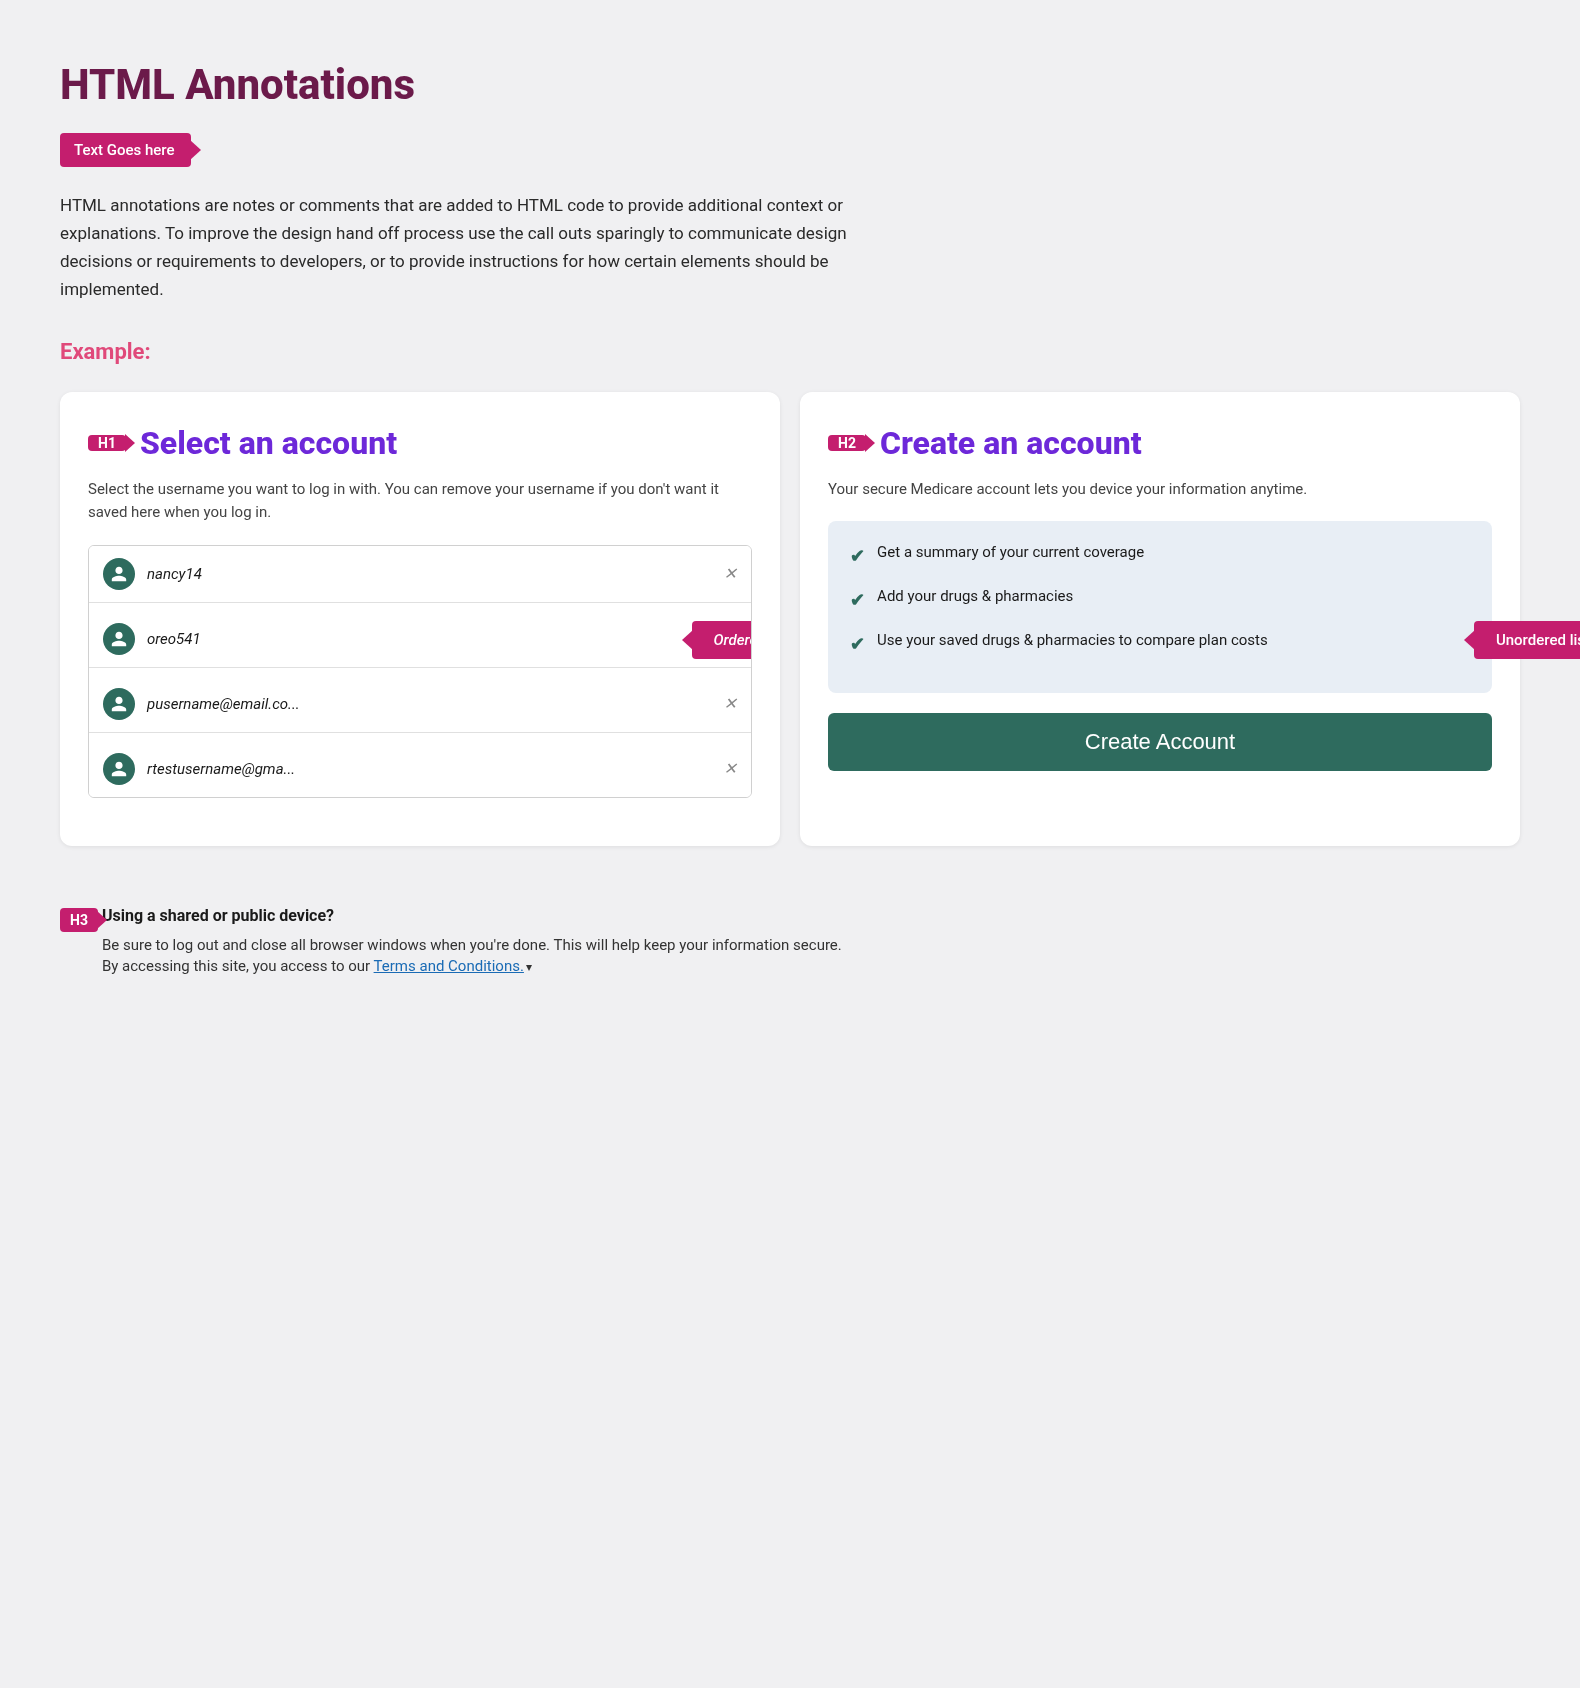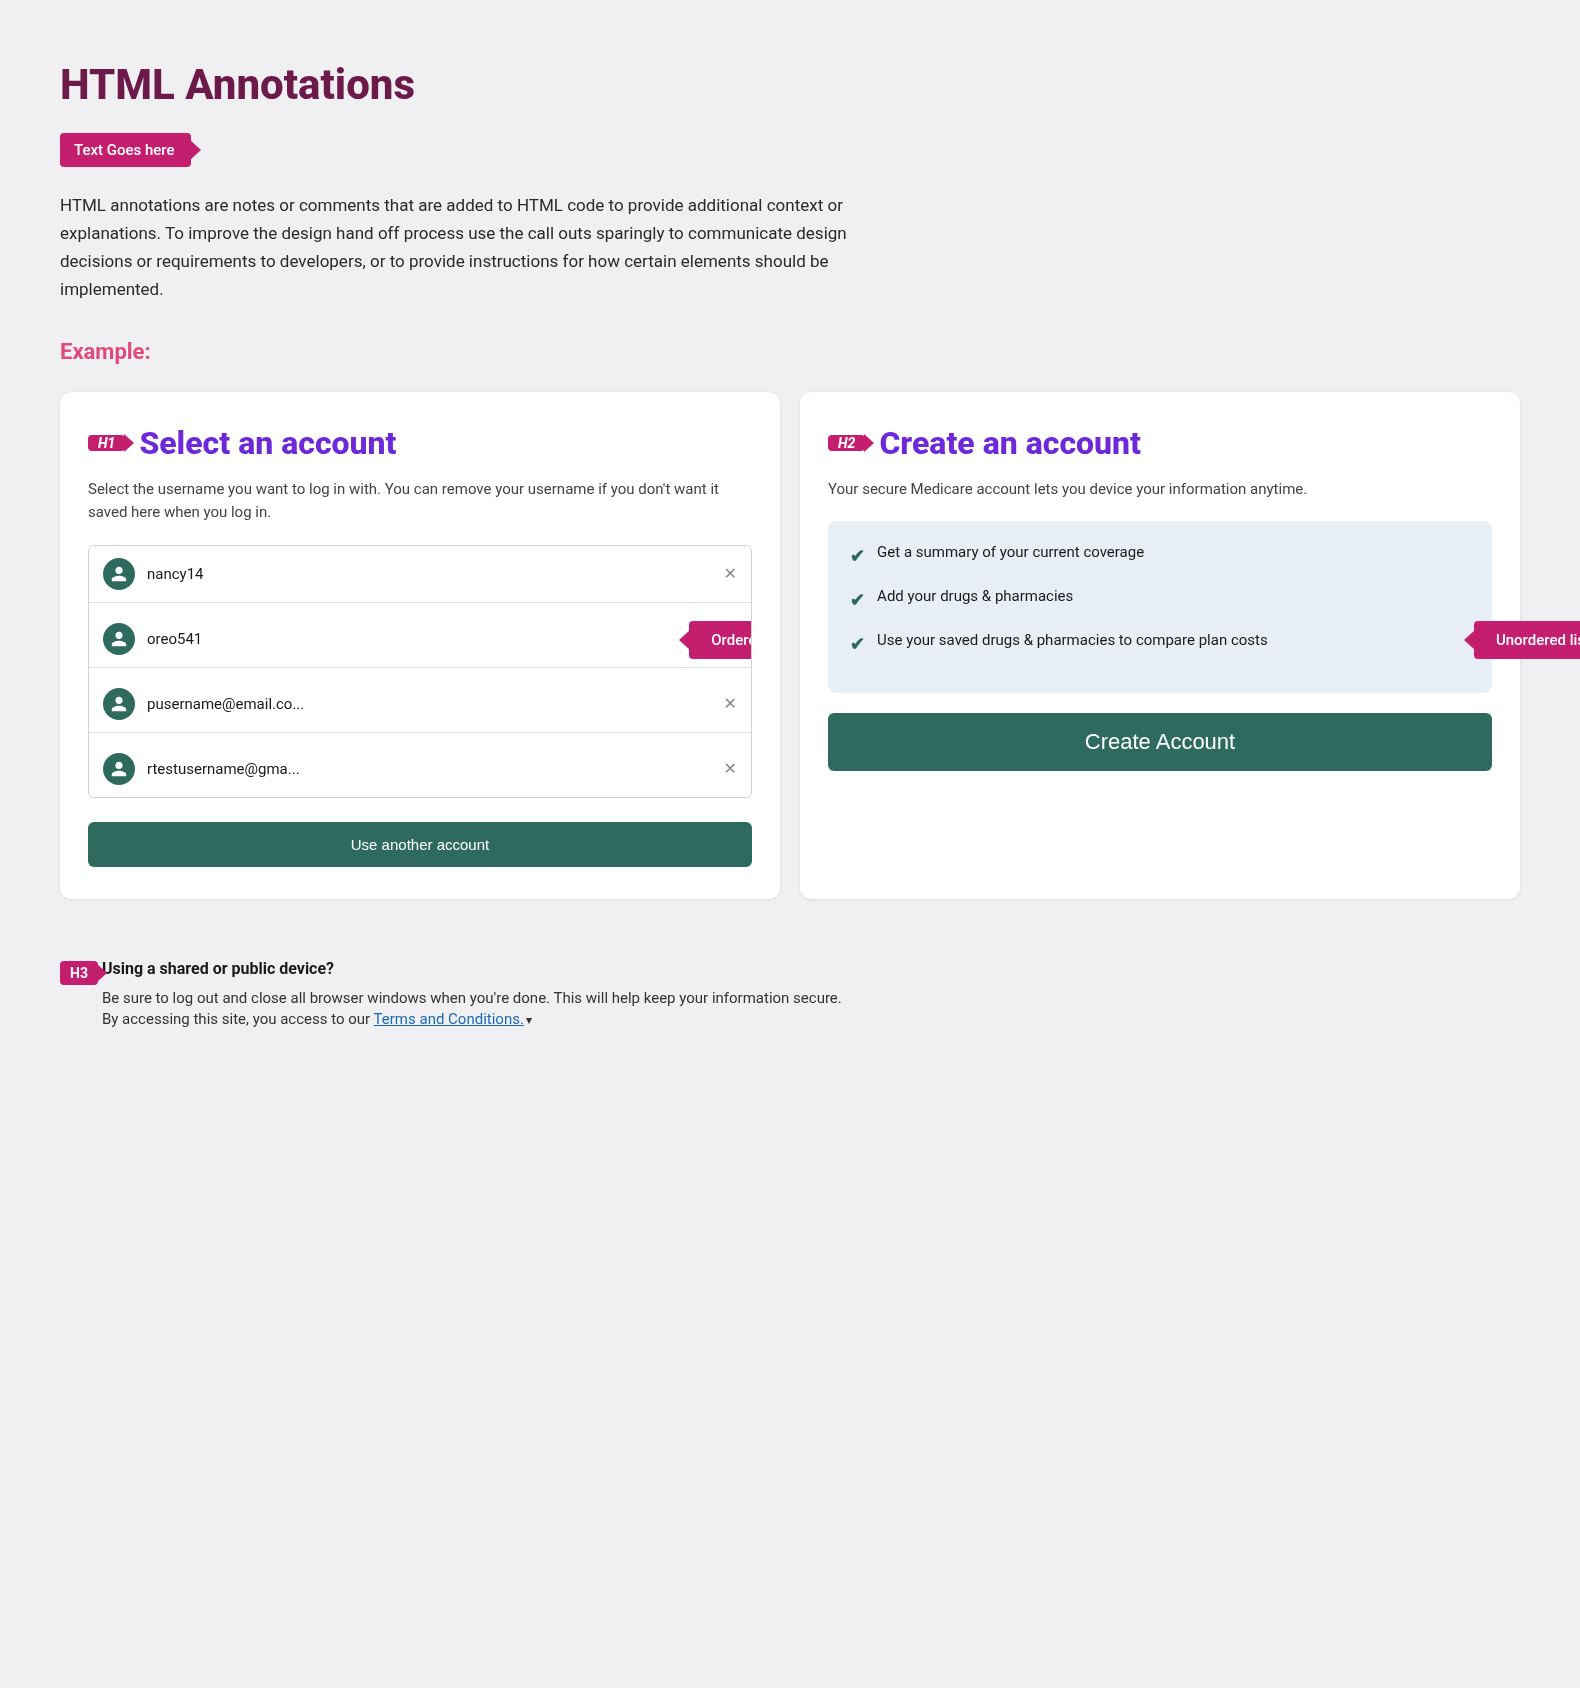--- a/index.html
+++ b/index.html
@@ -83,21 +83,20 @@
 
     .heading-badge {
       background: #c41e6e;
       color: white;
       font-size: 14px;
       font-weight: 700;
       padding: 0 10px;
       border-radius: 4px;
       position: relative;
       flex-shrink: 0;
-      font-style: italic;
     }
 
     .heading-badge::after {
       content: '';
       position: absolute;
       right: -9px;
       top: 50%;
       transform: translateY(-50%);
       width: 0;
       height: 0;
@@ -370,21 +369,21 @@
 
 <div class="cards-container">
 
   <div class="card" style="position:relative; overflow: visible;">
     <div class="card-header">
       <span class="heading-badge">H1</span>
       <span class="card-title">Select an account</span>
     </div>
     <p class="card-subtitle">Select the username you want to log in with. You can remove your username if you don't want it saved here when you log in.</p>
 
-    <div class="account-list" style="position:relative;">
+    <div class="account-list" style="position:relative;font-style:italic;">
 
       <div class="account-item">
         <div class="account-icon">
           <svg viewBox="0 0 24 24">
               <path d="M12 12c2.7 0 4.8-2.1 4.8-4.8S14.7 2.4 12 2.4 7.2 4.5 7.2 7.2 9.3 12 12 12zm0 2.4c-3.2 0-9.6 1.6-9.6 4.8v2.4h19.2v-2.4c0-3.2-6.4-4.8-9.6-4.8z"></path>
             </svg>
         </div>
         <span class="account-name">nancy14</span>
         <span class="remove-icon">✕</span>
       </div>
@@ -412,21 +411,20 @@
         <div class="account-icon">
           <svg viewBox="0 0 24 24">
               <path d="M12 12c2.7 0 4.8-2.1 4.8-4.8S14.7 2.4 12 2.4 7.2 4.5 7.2 7.2 9.3 12 12 12zm0 2.4c-3.2 0-9.6 1.6-9.6 4.8v2.4h19.2v-2.4c0-3.2-6.4-4.8-9.6-4.8z"></path>
             </svg>
         </div>
         <span class="account-name">rtestusername@gma...</span>
         <span class="remove-icon">✕</span>
       </div>
     </div>
 
-    <button class="use-another-btn">Use another account</button>
   </div>
 
   <div class="card" style="position:relative; overflow: visible;">
     <div class="card-header">
       <span class="heading-badge">H2</span>
       <span class="card-title">Create an account</span>
     </div>
     <p class="card-subtitle">Your secure Medicare account lets you device your information anytime.</p>
 
     <div class="benefits-list" style="position:relative;">

